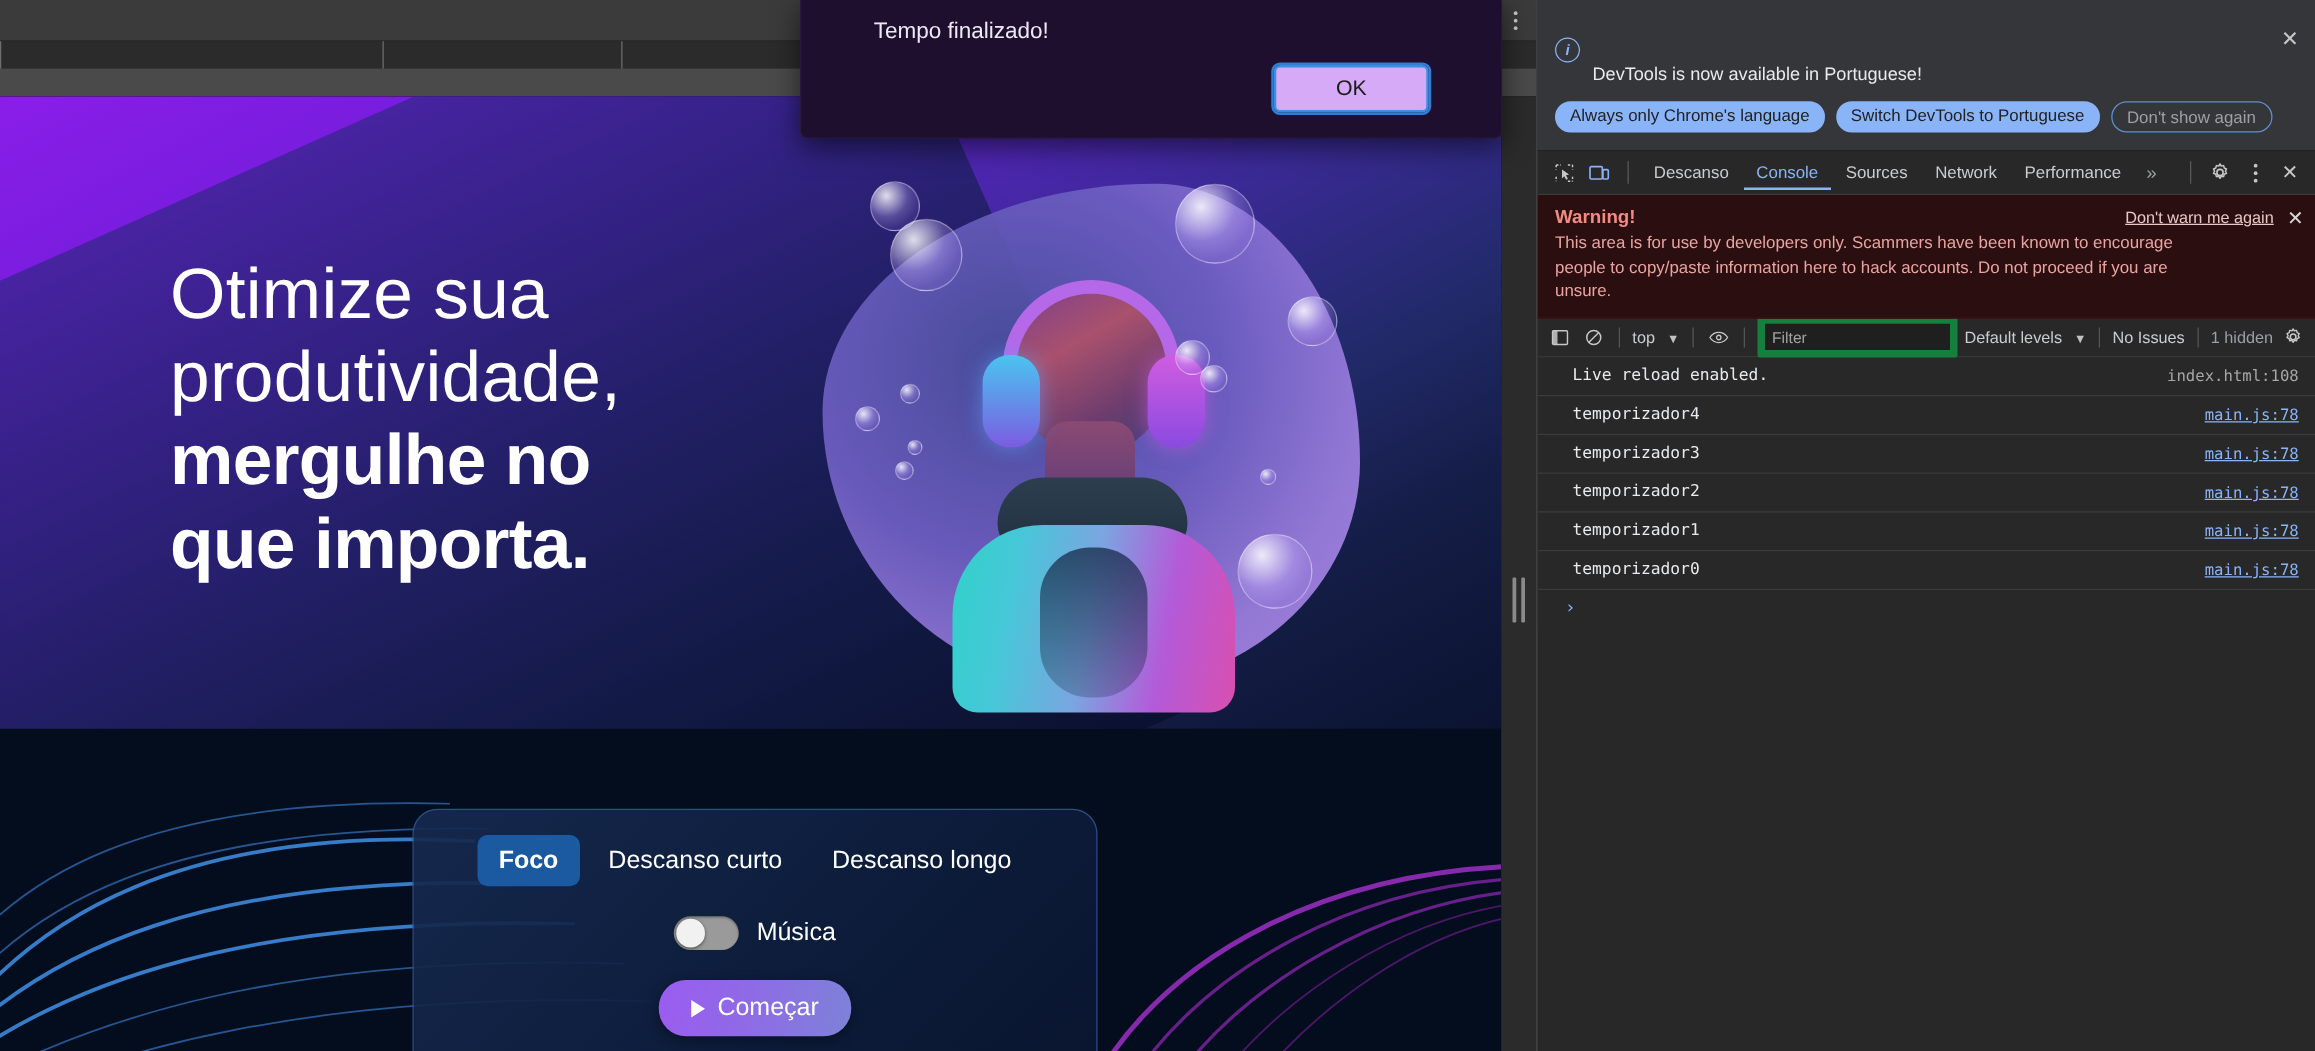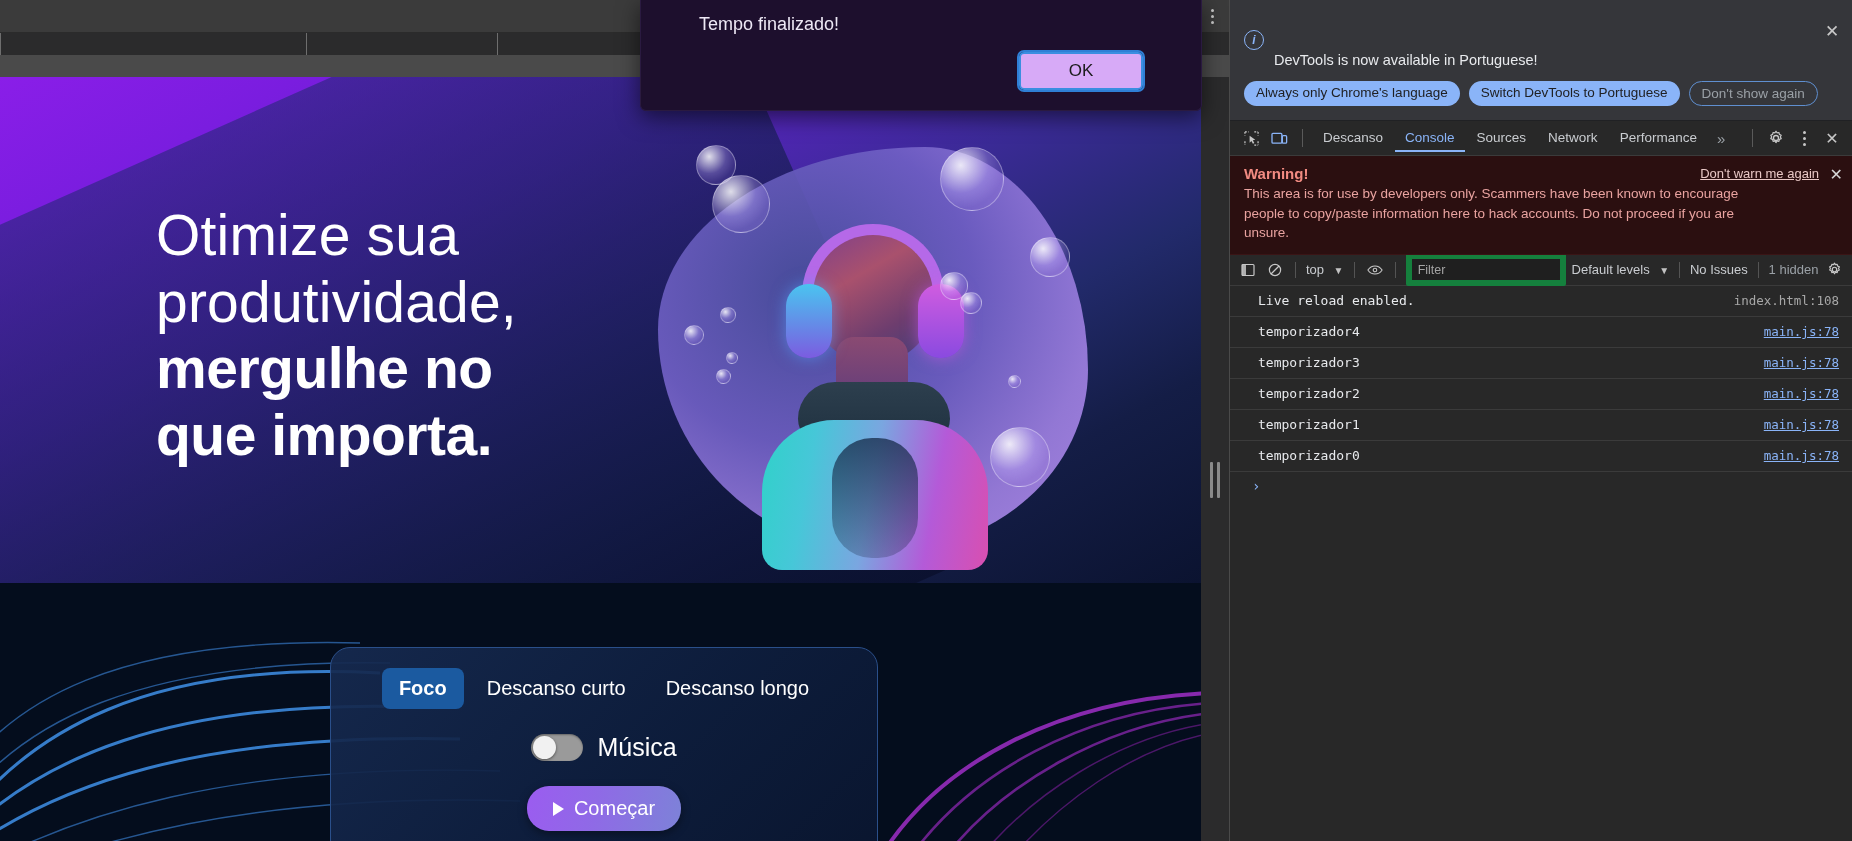--- a/index.html
+++ b/index.html
@@ -73,21 +73,21 @@
     overflow:hidden;
   }
   .hero-diag {
     position:absolute; left:-140px; top:210px;
     width: 900px; height: 700px;
     background: linear-gradient(180deg, rgba(30,40,110,.55), rgba(10,16,45,.85));
     transform: rotate(-24deg);
     transform-origin: 0 0;
   }
   .hero-title {
-    position:absolute; left:156px; top:125px;
+    position:absolute; left:136px; top:125px;
     width: 560px;
     color:#fff; font-size: 57px; line-height: 1.17;
     letter-spacing: .2px;
   }
   .hero-title .light { font-weight: 300; }
   .hero-title .bold  { font-weight: 700; letter-spacing: -0.5px; }
 
   
   .illus {
     position:absolute; left:640px; top:60px; width:470px; height:430px;
@@ -175,21 +175,21 @@
   .switch {
     width: 52px; height: 27px; border-radius: 14px;
     background:#9a9a9a; position:relative;
     box-shadow: inset 0 1px 2px rgba(0,0,0,.35);
   }
   .switch .knob {
     position:absolute; left:2px; top:2px; width:23px; height:23px;
     border-radius:50%; background:#f1f1f1;
     box-shadow: 0 1px 3px rgba(0,0,0,.5);
   }
-  .music-label { color:#fff; font-size:25px; }
+  .music-label { color:#fff; font-size:20px; }
   .start-btn {
     margin-top: 24px;
     display:flex; align-items:center; gap:10px;
     padding: 11px 26px;
     border-radius: 22px;
     background: linear-gradient(100deg,#9b5cf0 0%, #8f6ae6 45%, #7d82d8 100%);
     color:#fff; font-size:20px;
     border:none;
     box-shadow: 0 3px 10px rgba(0,0,0,.4);
   }

